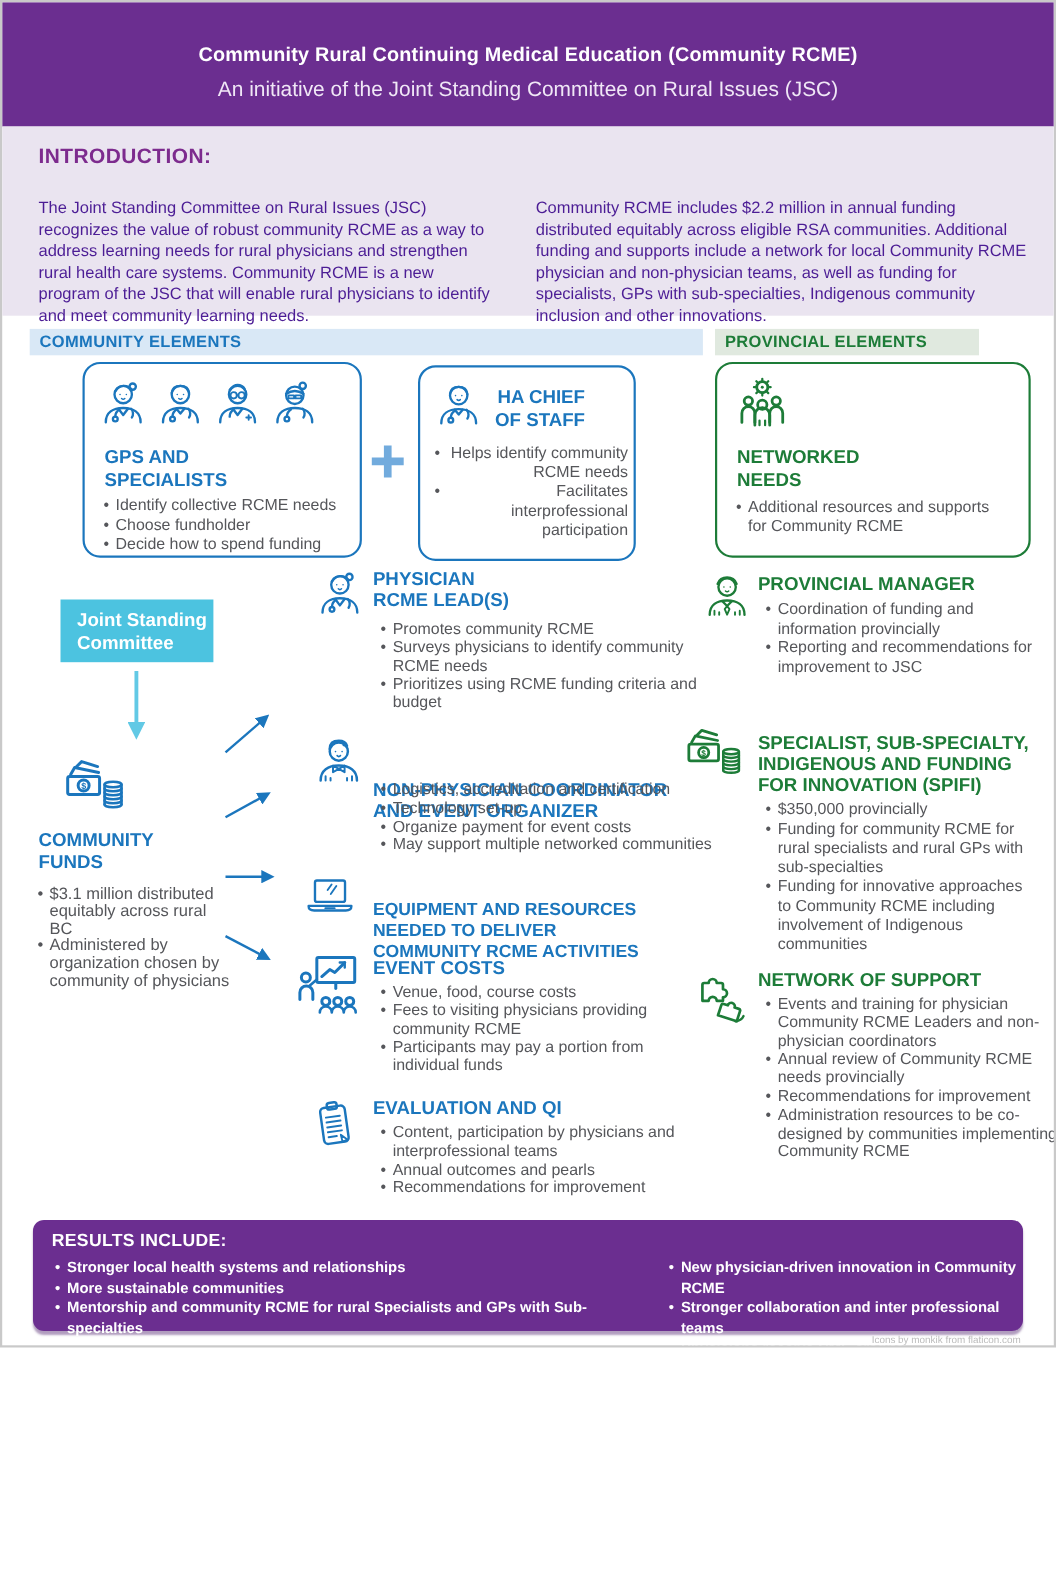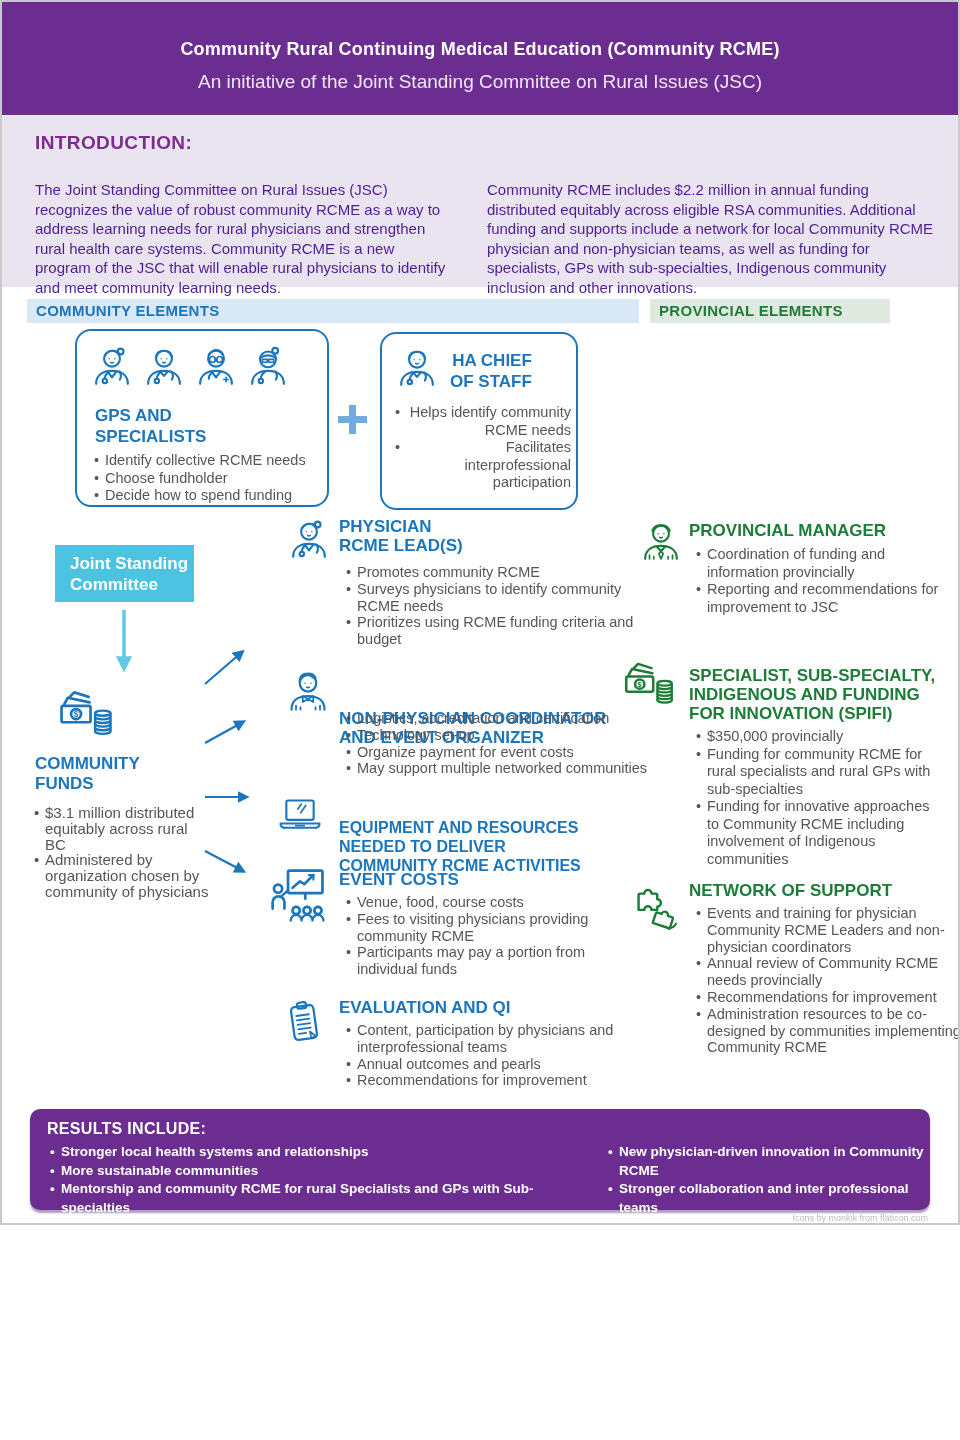--- a/index.html
+++ b/index.html
@@ -267,20 +267,32 @@
         </svg>
       </span>
     <div class="abs t-blue t17" style="left:68px;top:16px;">HA CHIEF
 OF STAFF</div>
     <ul class="bullets abs" style="left:13px;top:70px;width:176px;">
         <li>Helps identify community RCME needs</li>
         <li>Facilitates interprofessional participation</li>
       </ul>
   </div>
 
+  <div class="box green net-box">
+    <span class="icon green-ic abs" style="left:14px;top:10px;width:54px;height:54px;">
+        <svg viewBox="0 0 64 64">
+          <use href="#sym-group-gear"></use>
+        </svg>
+      </span>
+    <div class="abs t-green t17" style="left:18px;top:74px;">NETWORKED
+NEEDS</div>
+    <ul class="bullets abs" style="left:17px;top:122px;width:250px;">
+        <li>Additional resources and supports for Community RCME</li>
+      </ul>
+  </div>
 
   <div class="abs jsc">Joint Standing
 Committee</div>
 
   <span class="icon blue-ic abs" style="left:52px;top:684px;width:64px;height:58px;">
       <svg viewBox="0 0 64 64">
         <use href="#sym-money"></use>
       </svg>
     </span>
   <div class="abs t-blue funds-title">COMMUNITY

